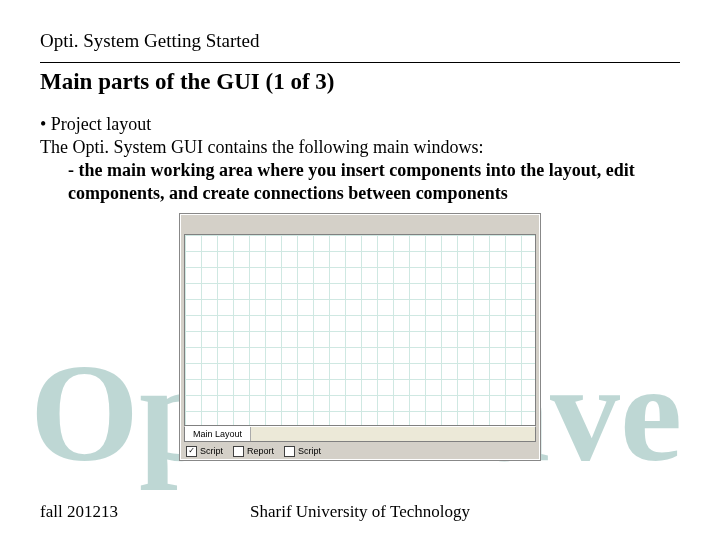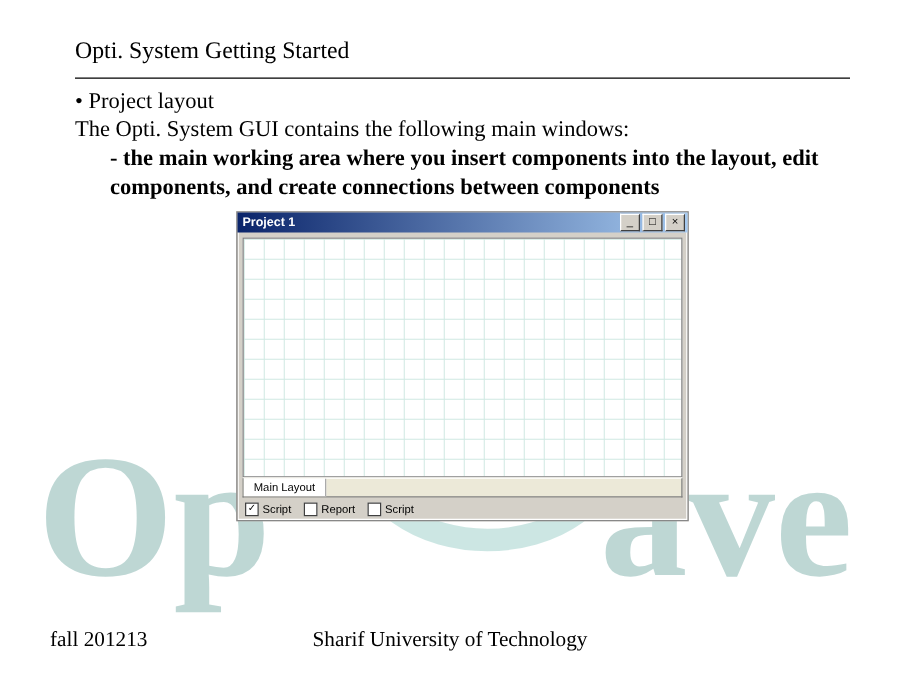--- a/index.html
+++ b/index.html
@@ -22,21 +22,21 @@
   }
   .bg-logo {
     position: absolute;
     left: 0;
     right: 0;
     bottom: 20px;
     height: 260px;
     pointer-events: none;
     z-index: 0;
   }
-  .content { position: relative; z-index: 1; margin-left: 20px; }
+  .content { position: relative; z-index: 1; }
   .header {
     font-size: 19px;
     margin: 0 0 10px 0;
   }
   .rule {
     border: none;
     border-top: 1px solid #000;
     margin: 0 0 6px 0;
   }
   .title {
@@ -159,36 +159,29 @@
     </g>
     <g opacity="0.30" font-family="Times New Roman, serif" font-weight="bold" fill="#2a7d74">
       <text x="30" y="200" font-size="140">Op</text>
       <text x="480" y="200" font-size="140">ave</text>
     </g>
   </svg>
 
   <div class="content">
     <p class="header">Opti. System Getting Started</p>
     <hr class="rule">
+    <p class="title">Main parts of the GUI (1 of 3)</p>
 
     <div class="body">
       <div>• Project layout</div>
       <div>The Opti. System GUI contains the following main windows:</div>
       <div class="indent">- the main working area where you insert components into the layout, edit components, and create connections between components</div>
     </div>
 
     <div class="appwin">
-      <div class="titlebar">
-        <span class="caption">Project 1</span>
-        <span class="btns">
-          <span class="winbtn">_</span>
-          <span class="winbtn">□</span>
-          <span class="winbtn">×</span>
-        </span>
-      </div>
       <div class="canvas-wrap"></div>
       <div class="tabbar">
         <span class="tab">Main Layout</span>
       </div>
       <div class="bottombar">
         <span class="chk">
           <span class="chkbox">✓</span>
           <span>Script</span>
         </span>
         <span class="chk">

